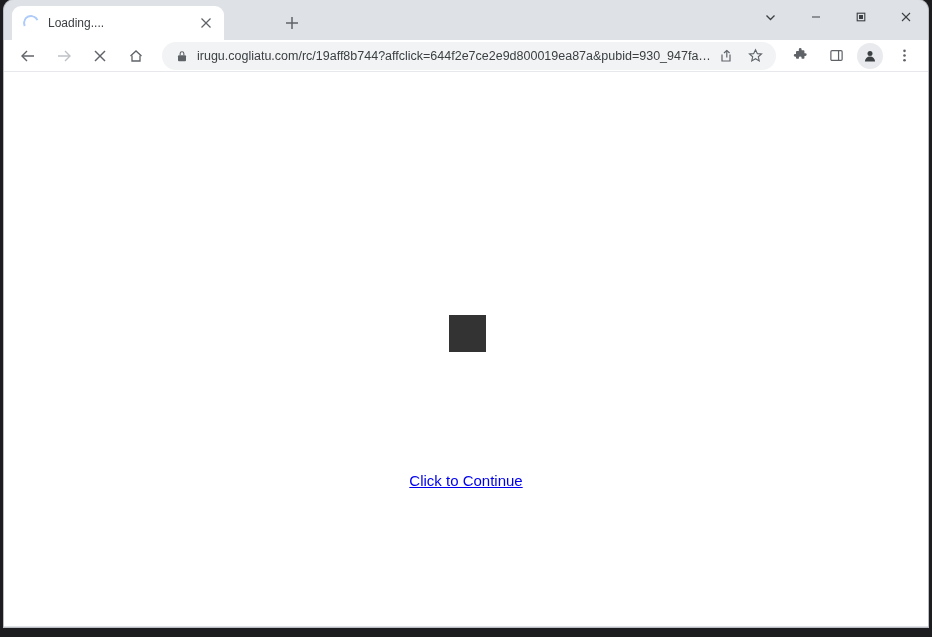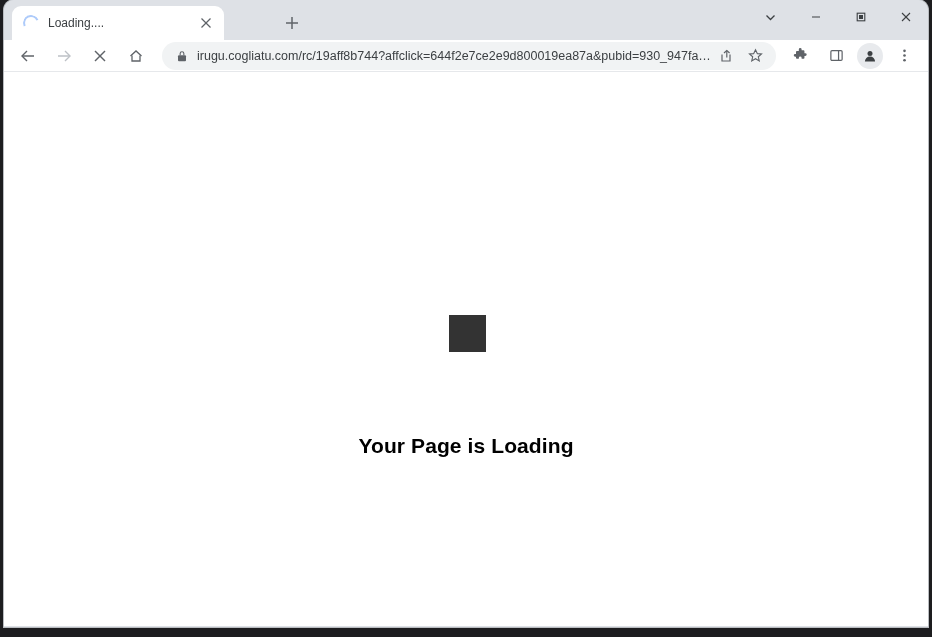--- a/index.html
+++ b/index.html
@@ -332,16 +332,18 @@
           <circle cx="8" cy="3" r="1.4"></circle>
           <circle cx="8" cy="8" r="1.4"></circle>
           <circle cx="8" cy="13" r="1.4"></circle>
         </svg>
       </div>
     </div>
   </div>
 
   <div id="page-content">
     <div id="loading-square"></div>
-    <div id="page-heading">Your Page is Loading</div>
+    <div id="continue-link">
+      <span>Click to Continue</span>
+    </div>
   </div>
 
 </div>
 
 </body></html>

